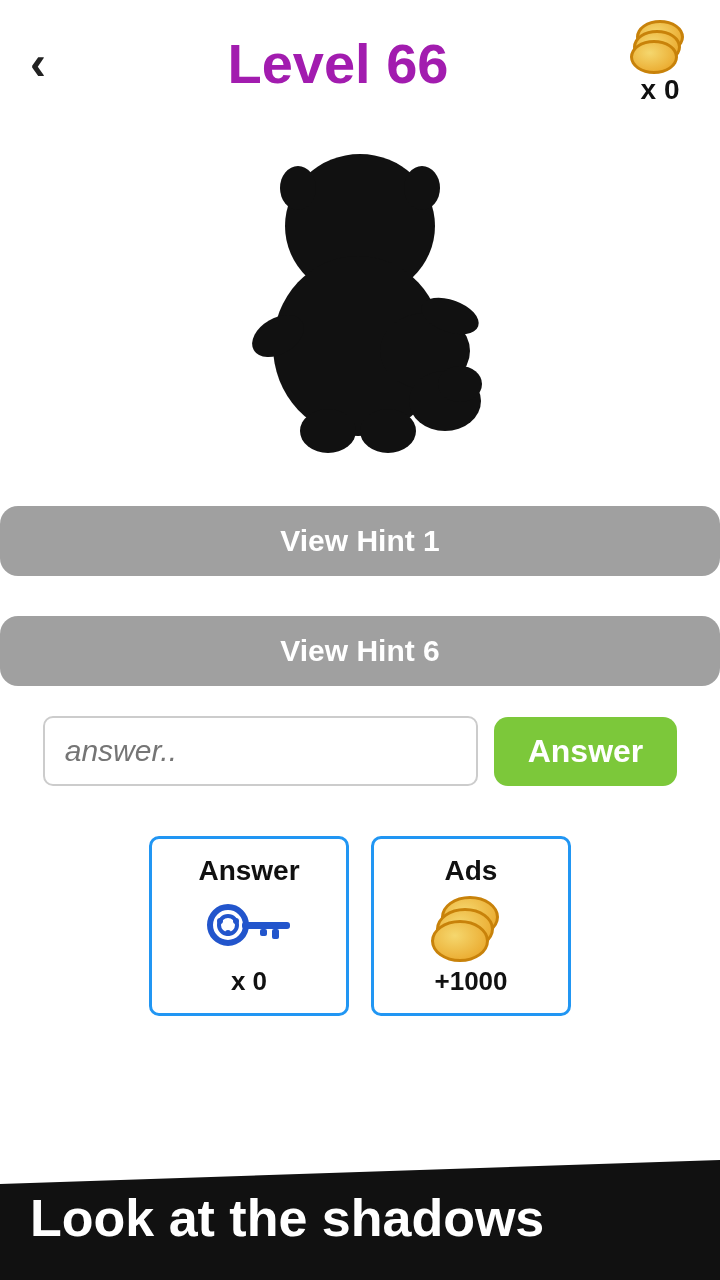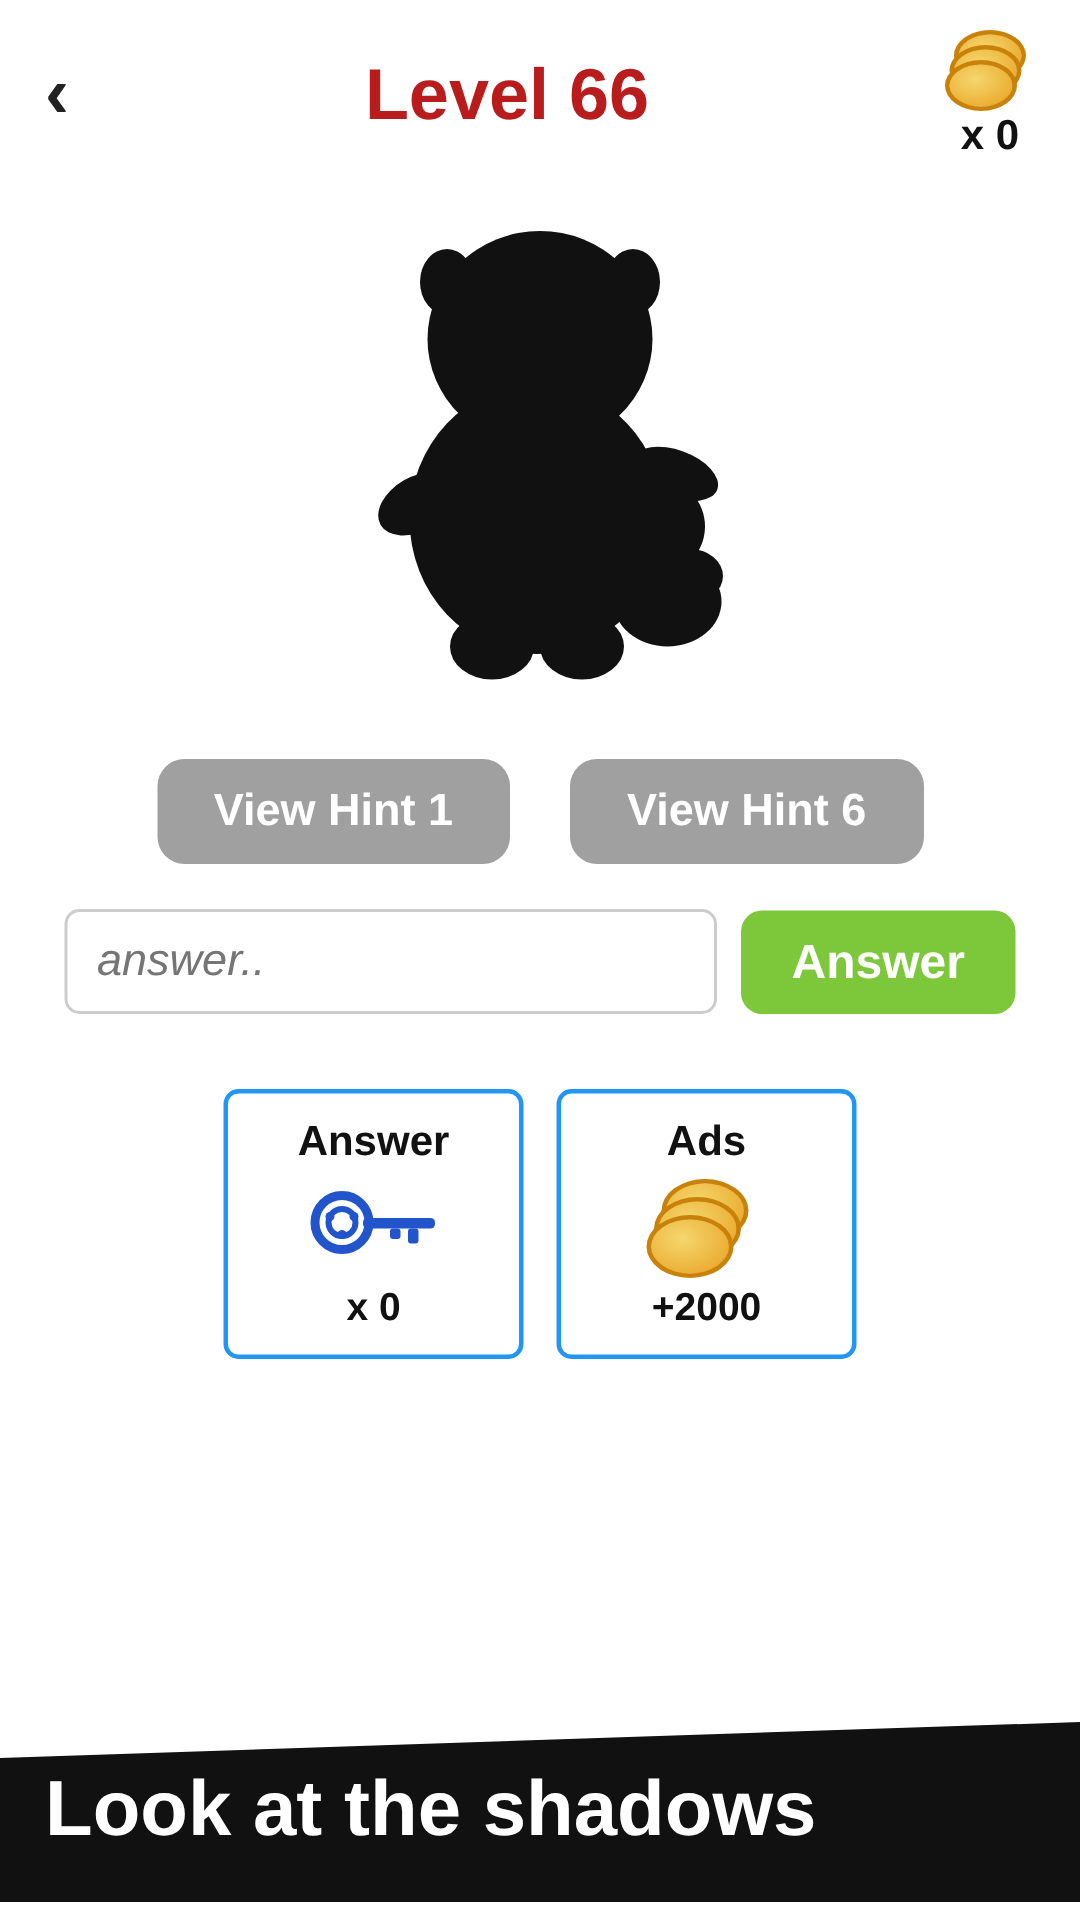--- a/index.html
+++ b/index.html
@@ -24,23 +24,23 @@
 
     .back-btn {
       font-size: 48px;
       font-weight: bold;
       color: #222;
       cursor: pointer;
       line-height: 1;
     }
 
     .level-title {
-      font-size: 48px;
-      font-weight: bold;
-      color: #b91c1c;
+      font-size: 56px;
+      font-weight: bold;
+      color: #a21caf;
     }
 
     .coins-area {
       display: flex;
       flex-direction: column;
       align-items: center;
     }
 
     .coin-stack {
       width: 60px;
@@ -80,20 +80,21 @@
       width: 340px;
       height: 340px;
     }
 
     
     .hint-row {
       display: flex;
       justify-content: center;
       gap: 40px;
       margin-bottom: 30px;
+      flex-direction: column;
     }
 
     .hint-btn {
       background: #a0a0a0;
       color: #fff;
       border: none;
       border-radius: 18px;
       font-size: 30px;
       font-weight: bold;
       padding: 18px 38px;
@@ -195,21 +196,21 @@
       border: 3px solid #c8820a;
       position: absolute;
     }
     .ads-coin:nth-child(1) { top: 0; left: 10px; }
     .ads-coin:nth-child(2) { top: 12px; left: 5px; }
     .ads-coin:nth-child(3) { top: 24px; left: 0; }
 
     
     .bottom-banner {
       position: absolute;
-      bottom: 12px;
+      bottom: 0;
       left: 0;
       width: 720px;
       background: #111;
       padding: 28px 30px 32px 30px;
       clip-path: polygon(0 20%, 100% 0%, 100% 100%, 0% 100%);
     }
 
     .banner-text {
       font-size: 52px;
       font-weight: bold;
@@ -295,20 +296,20 @@
 
   <div class="powerup-card">
     <span class="powerup-card-title">Ads</span>
     <div class="powerup-icon-area">
       <div class="ads-coins">
         <div class="ads-coin"></div>
         <div class="ads-coin"></div>
         <div class="ads-coin"></div>
       </div>
     </div>
-    <span class="powerup-card-value">+2000</span>
+    <span class="powerup-card-value">+1000</span>
   </div>
 
 </div>
 
 <div class="bottom-banner">
   <span class="banner-text">Look at the shadows</span>
 </div>
 
 </body></html>

